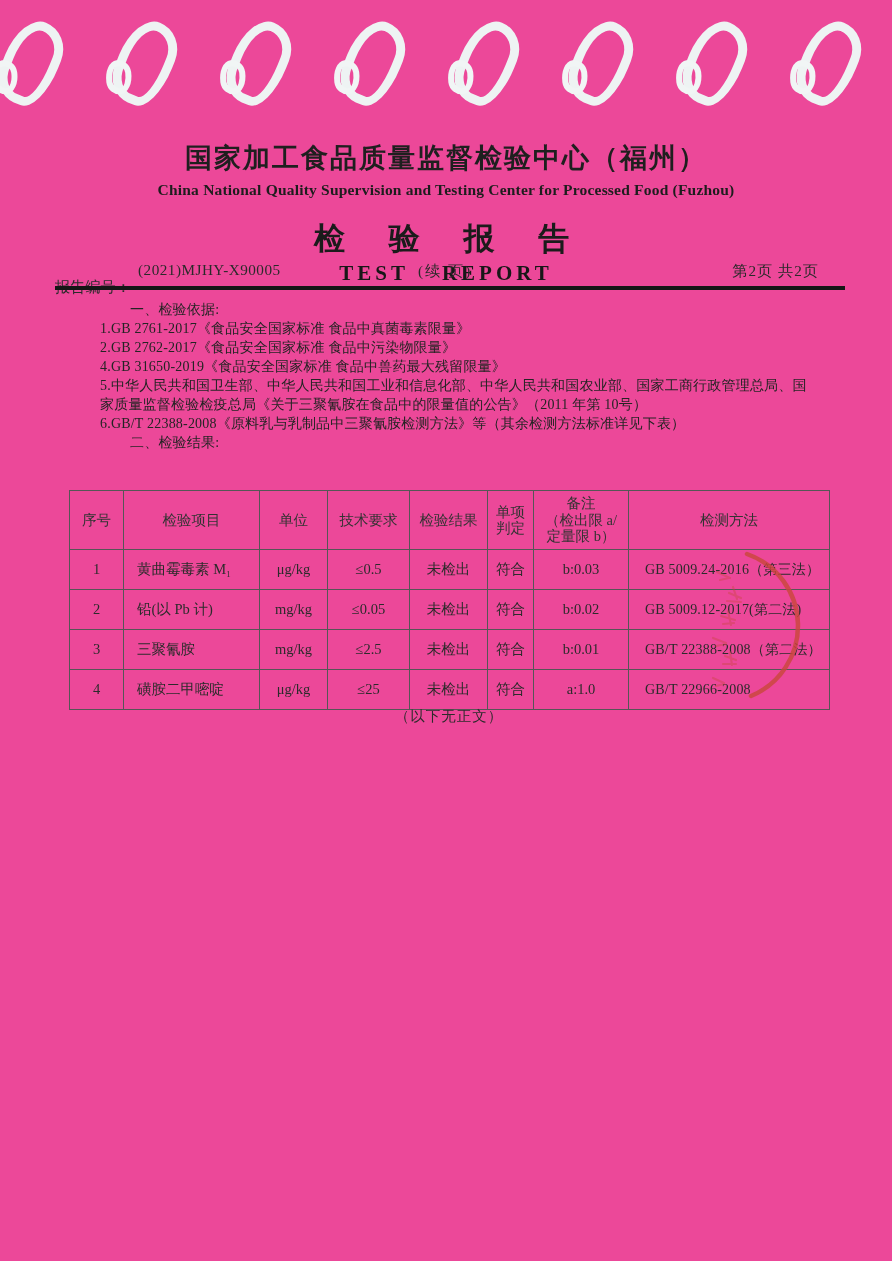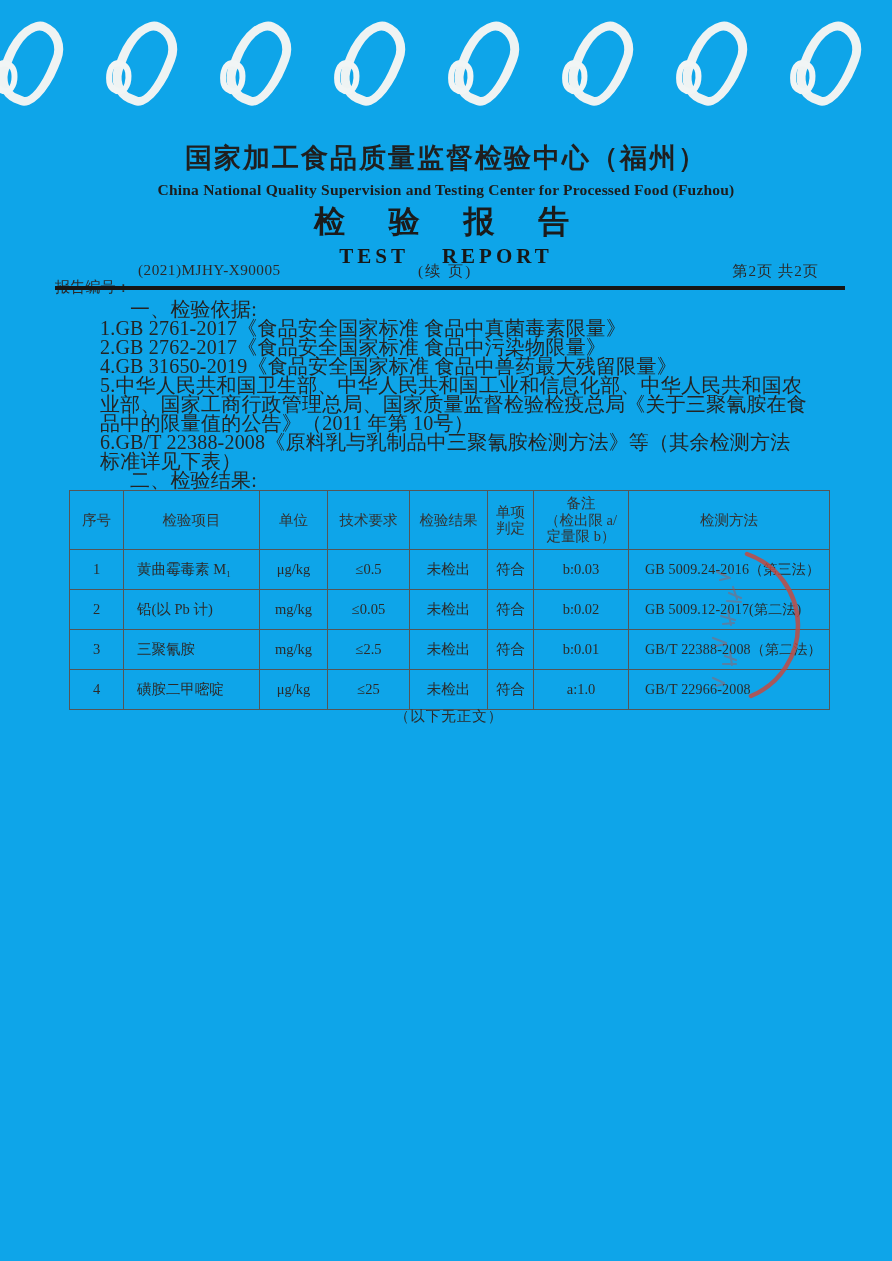--- a/index.html
+++ b/index.html
@@ -1,19 +1,19 @@
 <!DOCTYPE html>
 <html><head>
 <meta charset="utf-8">
 <style>
   html,body{margin:0;padding:0;background:#ffffff;}
   .page{
     position:relative;
     width:892px;height:1261px;
-    background:#0ea5e9;
+    background:#ec4899;
     font-family:"Liberation Serif", serif;
     color:#262626;
     overflow:hidden;
   }
   
   .watermark-row{
     position:absolute;top:20px;left:4px;right:0;height:110px;
     display:flex;gap:60px;align-items:flex-start;
     pointer-events:none;
   }
@@ -32,40 +32,40 @@
   .header-block{
     position:absolute;top:140px;left:0;width:100%;text-align:center;
   }
   .org-cn{
     font-size:27px;font-weight:700;letter-spacing:2px;color:#1f1f1f;
   }
   .org-en{
     margin-top:5px;font-size:15.5px;font-weight:700;letter-spacing:0.2px;color:#1d1d1d;
   }
   .title-cn{
-    margin-top:2px;font-size:31px;font-weight:700;color:#1b1b1b;
+    margin-top:19px;font-size:31px;font-weight:700;color:#1b1b1b;
     word-spacing:18px;letter-spacing:9px;
   }
   .title-en{
     margin-top:1px;font-size:21px;font-weight:700;letter-spacing:4px;word-spacing:24px;color:#171717;
   }
   .report-line{
     position:absolute;top:261px;left:55px;right:48px;height:22px;
     font-size:15.2px;color:#2a2a2a;
   }
   .rn-label{position:absolute;left:0;top:16px;}
   .rn-value{position:absolute;left:83px;top:0;letter-spacing:0.5px;}
   .continuation{position:absolute;left:50%;transform:translateX(-58%);top:0;letter-spacing:2px;}
   .page-ind{position:absolute;right:25px;top:0;letter-spacing:1px;}
   .divider{
     position:absolute;top:286px;left:55px;width:790px;height:4px;background:#161616;
   }
   .basis{
     position:absolute;top:300px;left:100px;width:708px;
-    font-size:20px;line-height:19px;letter-spacing:0.2px;color:#242424;
+    font-size:14px;line-height:19px;letter-spacing:0.2px;color:#242424;
   }
   .sec-heading{margin-left:30px;}
   .basis-item{margin:0;}
   .results-table{
     position:absolute;top:490px;left:69px;width:760px;
     border-collapse:collapse;table-layout:fixed;
     font-size:14.5px;color:#2b2b2b;
   }
   .results-table th,.results-table td{
     border:1.5px solid #565656;

